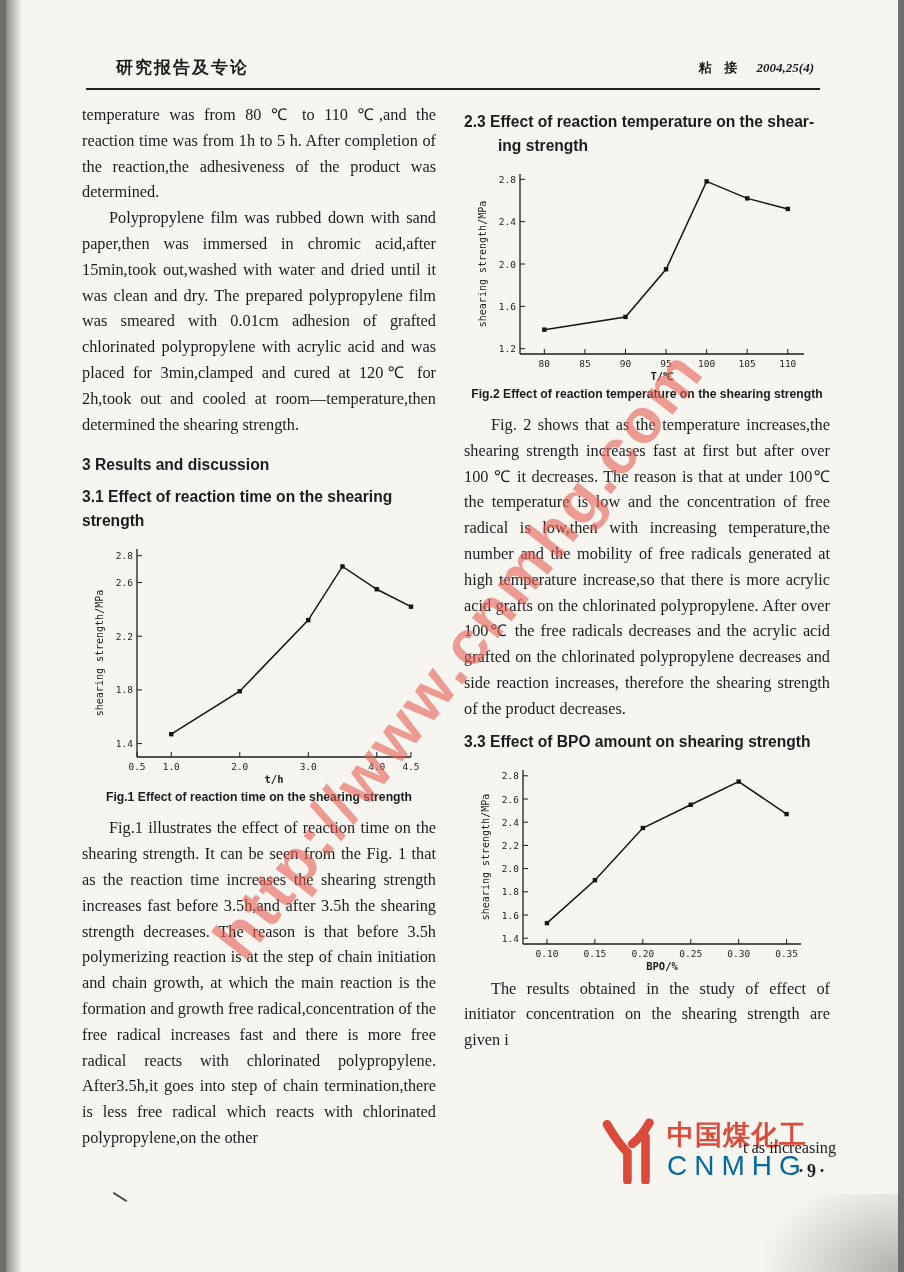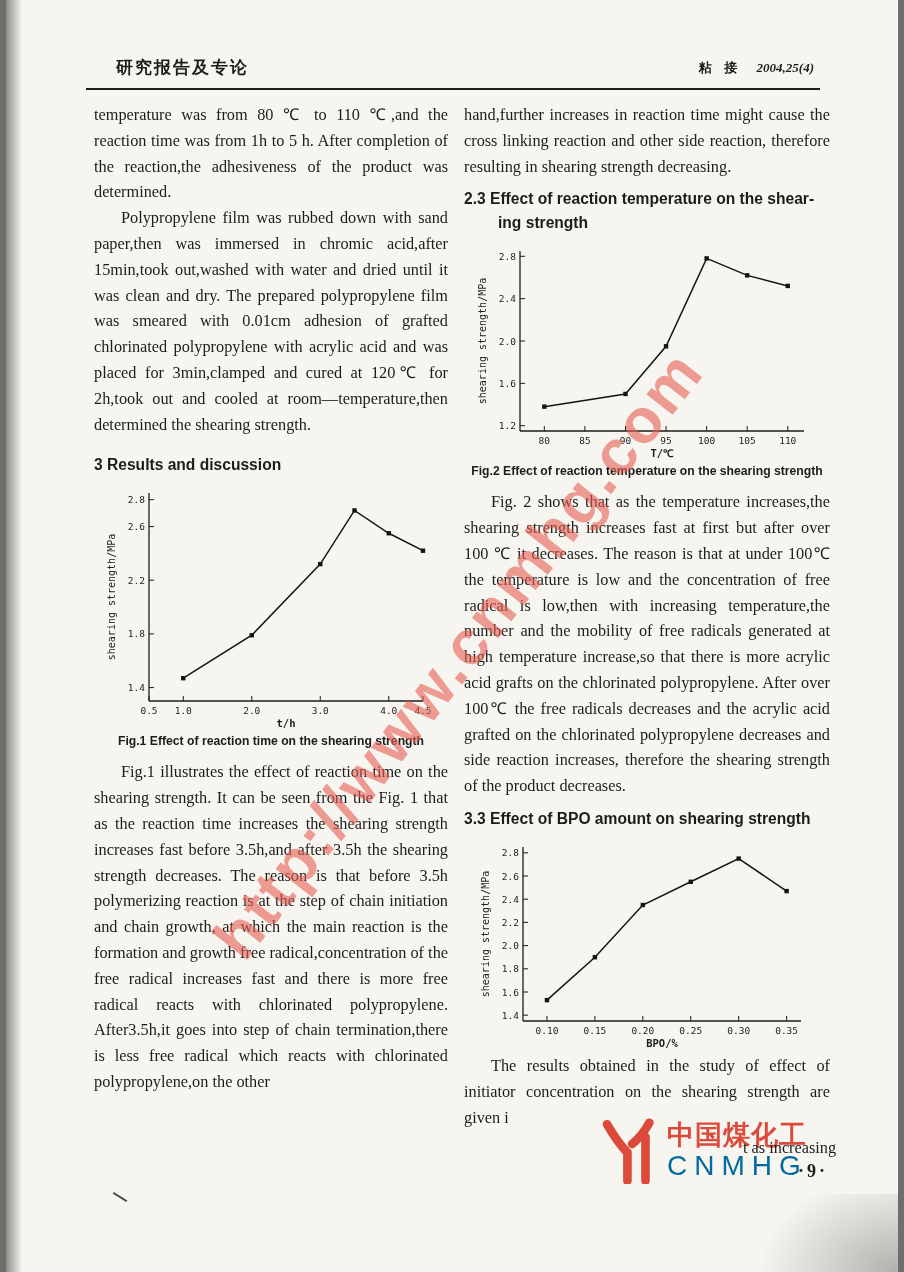--- a/index.html
+++ b/index.html
@@ -10,21 +10,21 @@
   .corner-shadow{position:absolute;right:0;bottom:0;width:140px;height:100px;
         background:radial-gradient(ellipse at 100% 100%,rgba(50,50,50,.35),rgba(50,50,50,0) 70%);}
   .header{position:absolute;left:80px;right:80px;top:56px;height:30px;}
   .sec-title{position:absolute;left:30px;top:0;font-family:"DejaVu Sans","Liberation Sans",sans-serif;
         font-weight:bold;font-size:17px;letter-spacing:2px;}
   .journal{position:absolute;right:4px;top:3px;font-size:13px;}
   .journal .jname{font-weight:bold;font-family:"DejaVu Sans",sans-serif;letter-spacing:4px;}
   .journal .jissue{font-style:italic;font-weight:bold;margin-left:12px;}
   .rule{position:absolute;left:80px;right:78px;top:88px;border-top:2.3px solid #1d1d1d;}
   .col{position:absolute;top:102px;}
-  .col-left{left:88px;width:354px;}
+  .col-left{left:76px;width:354px;}
   .col-right{left:458px;width:366px;}
   .body-text{font-size:16.3px;line-height:25.8px;text-align:justify;margin:0;}
   .indent{text-indent:27px;}
   .heading{font-family:"Liberation Sans",sans-serif;font-weight:bold;font-size:15.6px;
         line-height:24px;margin:8px 0 8px;text-align:left;}
   .hang{white-space:pre-line;padding-left:34px;text-indent:-34px;}
   .mt{margin-top:16px;}
   .figure{margin:6px 0 2px;}
   .figure svg{display:block;margin:0 auto;}
   .caption{font-family:"Liberation Sans",sans-serif;font-weight:bold;font-size:12.2px;
@@ -57,20 +57,21 @@
       <span class="jname">粘  接</span>
       <span class="jissue">2004,25(4)</span>
     </div>
   </div>
   <div class="rule"></div>
 
   <div class="col col-left">
     <p class="body-text">temperature was from 80 ℃ to 110 ℃,and the reaction time was from 1h to 5 h. After completion of the reaction,the adhesiveness of the product was determined.</p>
     <p class="body-text indent">Polypropylene film was rubbed down with sand paper,then was immersed in chromic acid,after 15min,took out,washed with water and dried until it was clean and dry. The prepared polypropylene film was smeared with 0.01cm adhesion of grafted chlorinated polypropylene with acrylic acid and was placed for 3min,clamped and cured at 120℃ for 2h,took out and cooled at room—temperature,then determined the shearing strength.</p>
     <div class="heading mt">3  Results and discussion</div>
+    <div class="heading">3.1  Effect of reaction time on the shearing strength</div>
     <div class="figure">
         <svg width="336" height="246">
           <line x1="46" y1="8" x2="46" y2="216" stroke="#1d1d1d" stroke-width="1.3"></line>
           <line x1="46" y1="216" x2="320" y2="216" stroke="#1d1d1d" stroke-width="1.3"></line>
           <line x1="46" y1="202.58064516129033" x2="51" y2="202.58064516129033" stroke="#1d1d1d" stroke-width="1"></line>
           <text x="42" y="206.08064516129033" text-anchor="end" font-size="9.5" fill="#1d1d1d" font-family="&quot;DejaVu Sans Mono&quot;,monospace">1.4</text>
           <line x1="46" y1="148.90322580645162" x2="51" y2="148.90322580645162" stroke="#1d1d1d" stroke-width="1"></line>
           <text x="42" y="152.40322580645162" text-anchor="end" font-size="9.5" fill="#1d1d1d" font-family="&quot;DejaVu Sans Mono&quot;,monospace">1.8</text>
           <line x1="46" y1="95.2258064516129" x2="51" y2="95.2258064516129" stroke="#1d1d1d" stroke-width="1"></line>
           <text x="42" y="98.7258064516129" text-anchor="end" font-size="9.5" fill="#1d1d1d" font-family="&quot;DejaVu Sans Mono&quot;,monospace">2.2</text>
@@ -99,21 +100,20 @@
           <rect x="317.8" y="63.503225806451624" width="4.4" height="4.4" fill="#141414"></rect>
           <text x="183" y="242" text-anchor="middle" font-size="10.5" fill="#1d1d1d" font-family="&quot;DejaVu Sans Mono&quot;,monospace" font-weight="bold">t/h</text>
           <text x="12" y="112" text-anchor="middle" font-size="10" fill="#1d1d1d" font-family="&quot;DejaVu Sans Mono&quot;,monospace" transform="rotate(-90 12 112)">shearing strength/MPa</text>
         </svg>
       </div>
     <div class="caption">Fig.1  Effect of reaction time on the shearing strength</div>
     <p class="body-text indent">Fig.1 illustrates the effect of reaction time on the shearing strength. It can be seen from the Fig. 1 that as the reaction time increases the shearing strength increases fast before 3.5h,and after 3.5h the shearing strength decreases. The reason is that before 3.5h polymerizing reaction is at the step of chain initiation and chain growth, at which the main reaction is the formation and growth free radical,concentration of the free radical increases fast and there is more free radical reacts with chlorinated polypropylene. After3.5h,it goes into step of chain termination,there is less free radical which reacts with chlorinated polypropylene,on the other</p>
   </div>
 
   <div class="col col-right">
-    <p class="body-text">hand,further increases in reaction time might cause the cross linking reaction and other side reaction, therefore resulting in shearing strength decreasing.</p>
     <div class="heading hang">2.3  Effect of reaction temperature on the shear-
 ing strength</div>
     <div class="figure">
         <svg width="346" height="218">
           <line x1="46" y1="8" x2="46" y2="188" stroke="#1d1d1d" stroke-width="1.3"></line>
           <line x1="46" y1="188" x2="330" y2="188" stroke="#1d1d1d" stroke-width="1.3"></line>
           <line x1="46" y1="182.70588235294116" x2="51" y2="182.70588235294116" stroke="#1d1d1d" stroke-width="1"></line>
           <text x="42" y="186.20588235294116" text-anchor="end" font-size="9.5" fill="#1d1d1d" font-family="&quot;DejaVu Sans Mono&quot;,monospace">1.2</text>
           <line x1="46" y1="140.35294117647058" x2="51" y2="140.35294117647058" stroke="#1d1d1d" stroke-width="1"></line>
           <text x="42" y="143.85294117647058" text-anchor="end" font-size="9.5" fill="#1d1d1d" font-family="&quot;DejaVu Sans Mono&quot;,monospace">1.6</text>

